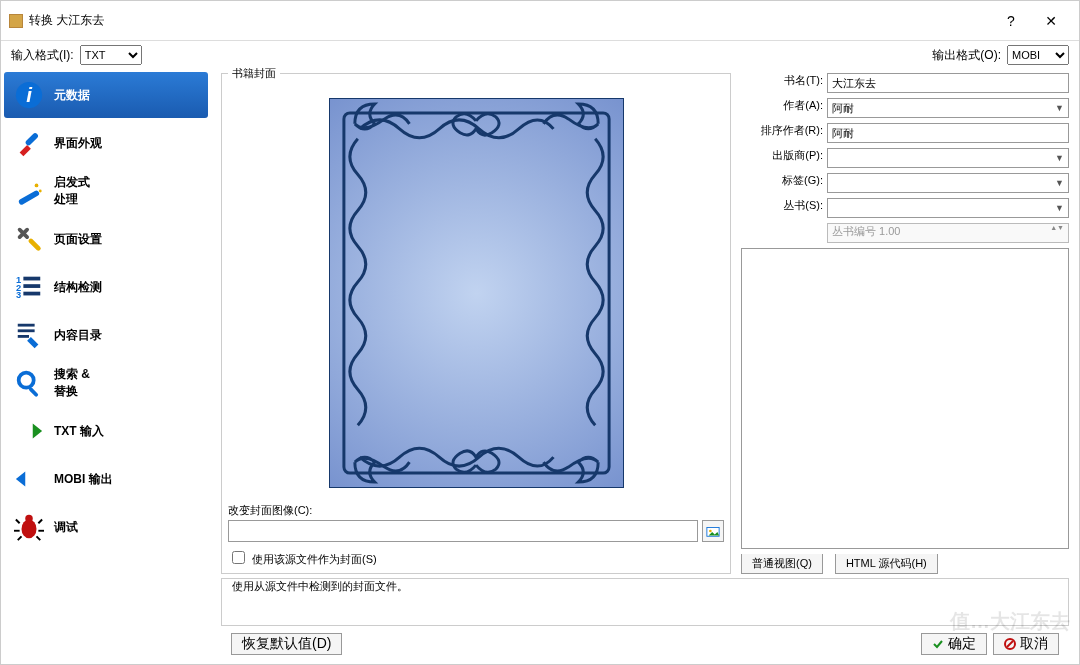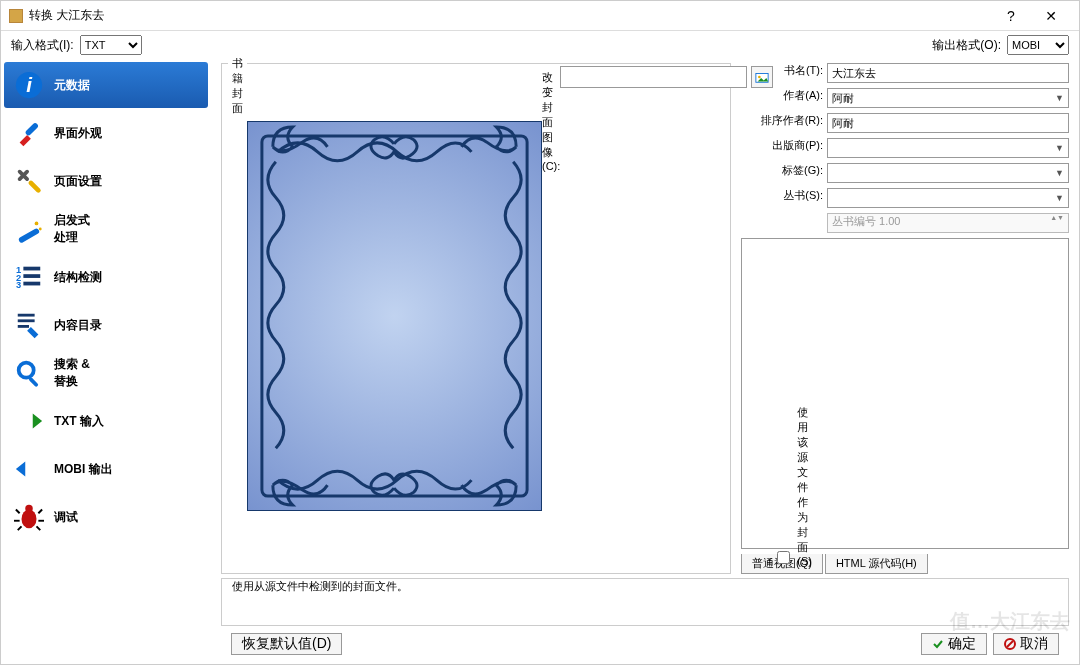--- a/index.html
+++ b/index.html
@@ -1,51 +1,51 @@
 <!DOCTYPE html>
 <html><head>
 <meta charset="utf-8">
 <style>
 * { box-sizing: border-box; font-family: "Microsoft YaHei", "Segoe UI", sans-serif; }
 body { margin: 0; background: #fff; font-size: 12px; color: #000; }
 .window { width: 1080px; height: 665px; display: flex; flex-direction: column; border: 1px solid #ccc; }
-.titlebar { height: 30px; display: flex; align-items: center; padding: 0 8px; border-bottom: 1px solid #ddd; }
+.titlebar { height: 40px; display: flex; align-items: center; padding: 0 8px; border-bottom: 1px solid #ddd; }
 .titlebar .icon { width: 14px; height: 14px; background: #d4a547; margin-right: 6px; border: 1px solid #b8863b; }
 .titlebar .title { flex: 1; }
 .titlebar .winbtn { width: 40px; text-align: center; font-size: 14px; cursor: pointer; }
 .formatbar { height: 28px; display: flex; align-items: center; padding: 0 10px; gap: 6px; }
 .formatbar .spacer { flex: 1; }
 .formatbar select { height: 20px; font-size: 11px; width: 62px; }
 .body { flex: 1; display: flex; min-height: 0; }
 .sidebar { width: 210px; background: #fff; padding: 3px; display: flex; flex-direction: column; gap: 2px; }
 .sidebar .item { height: 46px; display: flex; align-items: center; gap: 10px; padding: 0 10px; border-radius: 3px; cursor: pointer; font-size: 12px; font-weight: 600; }
 .sidebar .item.selected { background: linear-gradient(#2b7bd6, #1a5bb0); color: #fff; }
 .sidebar .item .icon { width: 30px; height: 30px; display: flex; align-items: center; justify-content: center; }
 .main { flex: 1; display: flex; flex-direction: column; padding: 4px 10px 6px 10px; gap: 4px; min-height: 0; }
 .upper { flex: 1; display: flex; gap: 10px; min-height: 0; }
-.cover-panel { width: 510px; display: flex; flex-direction: row; border: 1px solid #ccc; padding: 0 6px 6px 6px; position: relative; }
+.cover-panel { width: 510px; display: flex; flex-direction: column; border: 1px solid #ccc; padding: 0 6px 6px 6px; position: relative; }
 .cover-panel .legend { position: relative; top: -8px; background: #fff; padding: 0 4px; width: fit-content; font-size: 11px; }
 .cover-area { flex: 1; display: flex; align-items: center; justify-content: center; }
 .cover-img { width: 295px; height: 390px; background: radial-gradient(circle at 50% 50%, #c1d3f0, #7893cf); border: 1px solid #16386b; position: relative; overflow: hidden; }
 .cover-img svg { width: 100%; height: 100%; }
 .change-label { margin-top: 6px; font-size: 11px; }
 .change-row { display: flex; gap: 4px; margin-top: 2px; }
 .change-row input[type=text] { flex: 1; height: 22px; border: 1px solid #999; padding: 0 4px; }
 .change-row .browse { width: 22px; height: 22px; border: 1px solid #999; background: #f5f5f5; display: flex; align-items: center; justify-content: center; cursor: pointer; }
 .check-row { display: flex; align-items: flex-end; gap: 4px; margin-top: 6px; font-size: 11px; }
 .meta-panel { flex: 1; display: flex; flex-direction: column; gap: 3px; }
 .meta-row { display: flex; gap: 4px; height: 22px; }
 .meta-row label { width: 82px; text-align: right; font-size: 11px; }
 .meta-row input, .meta-row .combo { flex: 1; height: 20px; border: 1px solid #999; padding: 0 4px; font-size: 11px; }
 .meta-row .combo { display: flex; align-items: center; justify-content: space-between; background: #fff; }
 .meta-row .combo .arrow { font-size: 9px; color: #555; }
 .series-row { display: flex; margin-left: 86px; }
 .series-row .spin { flex: 1; height: 20px; border: 1px solid #bbb; display: flex; align-items: flex-start; justify-content: space-between; padding: 0 4px; color: #999; font-size: 11px; background: #f9f9f9; }
 .comments { flex: 1; border: 1px solid #999; margin-left: 0; margin-top: 2px; background: #fff; }
-.comments-tabs { display: flex; gap: 2px; margin-top: 2px; height: 20px; }
+.comments-tabs { display: flex; gap: 12px; margin-top: 2px; height: 20px; }
 .comments-tabs .tab { border: 1px solid #999; border-top: none; padding: 2px 10px; font-size: 11px; background: #f5f5f5; cursor: pointer; }
 .info-panel { height: 48px; border: 1px solid #ccc; padding: 0 10px; font-size: 11px; }
 .footer { height: 28px; display: flex; align-items: center; gap: 6px; padding: 0 10px; }
 .footer .spacer { flex: 1; }
 .footer button { height: 22px; padding: 0 10px; font-size: 14px; border: 1px solid #999; background: #f5f5f5; cursor: pointer; display: flex; align-items: center; gap: 4px; }
 .watermark { position: absolute; right: 10px; bottom: 30px; font-size: 20px; color: rgba(0,0,0,0.1); font-weight: bold; pointer-events: none; }
 </style>
 </head>
 <body>
 
@@ -85,36 +85,36 @@
           <svg viewBox="0 0 32 32">
               <path d="M6 26 L14 18 L18 22 L10 30 Z" fill="#d62020"></path>
               <rect x="16" y="4" width="6" height="16" rx="3" transform="rotate(45 19 12)" fill="#0a6dd6"></rect>
             </svg>
         </span>
         <span>界面外观</span>
       </div>
       <div class="item">
         <span class="icon">
           <svg viewBox="0 0 32 32">
-              <path d="M6 6 L14 14 M14 6 L6 14" stroke="#555" stroke-width="4" stroke-linecap="round"></path>
-              <path d="M18 18 L26 26" stroke="#e8b000" stroke-width="5" stroke-linecap="round"></path>
-            </svg>
-        </span>
-        <span>页面设置</span>
-      </div>
-      <div class="item">
-        <span class="icon">
-          <svg viewBox="0 0 32 32">
               <rect x="4" y="20" width="24" height="6" rx="3" transform="rotate(-30 16 23)" fill="#0a6dd6"></rect>
               <circle cx="24" cy="10" r="2" fill="#e8b000"></circle>
               <circle cx="28" cy="16" r="1.5" fill="#e8b000"></circle>
             </svg>
         </span>
         <span style="white-space:pre-line">启发式
 处理</span>
+      </div>
+      <div class="item">
+        <span class="icon">
+          <svg viewBox="0 0 32 32">
+              <path d="M6 6 L14 14 M14 6 L6 14" stroke="#555" stroke-width="4" stroke-linecap="round"></path>
+              <path d="M18 18 L26 26" stroke="#e8b000" stroke-width="5" stroke-linecap="round"></path>
+            </svg>
+        </span>
+        <span>页面设置</span>
       </div>
       <div class="item">
         <span class="icon">
           <svg viewBox="0 0 32 32">
               <text x="2" y="12" font-size="10" fill="#0a6dd6">1</text>
               <text x="2" y="20" font-size="10" fill="#0a6dd6">2</text>
               <text x="2" y="28" font-size="10" fill="#0a6dd6">3</text>
               <rect x="10" y="5" width="18" height="4" fill="#16386b"></rect>
               <rect x="10" y="13" width="18" height="4" fill="#16386b"></rect>
               <rect x="10" y="21" width="18" height="4" fill="#16386b"></rect>

